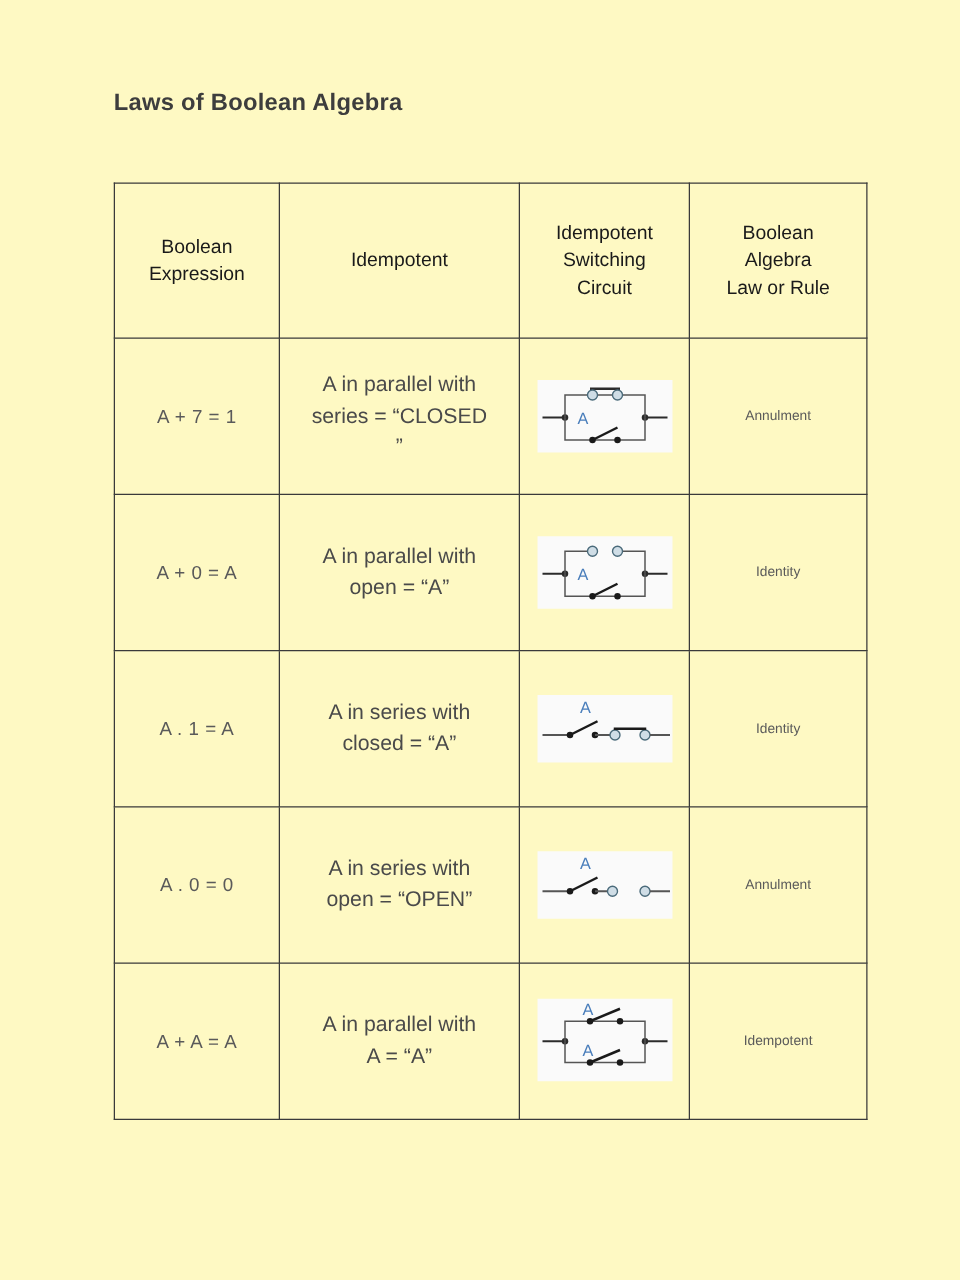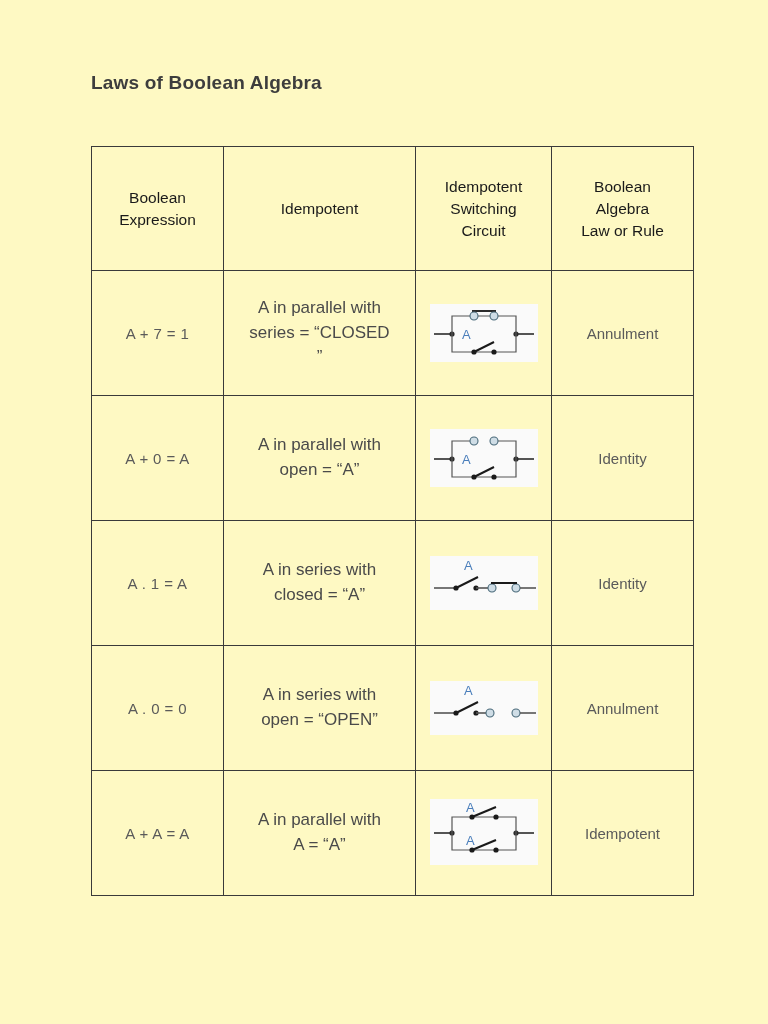--- a/index.html
+++ b/index.html
@@ -53,21 +53,21 @@
     letter-spacing: 0.4px;
   }
   .cell-desc {
     font-size: 17px;
     color: #4a4a4a;
     line-height: 1.45;
     padding-left: 10px;
     padding-right: 10px;
   }
   .cell-law {
-    font-size: 15px;
+    font-size: 11px;
     color: #5a5a5a;
   }
   .cell-circ { padding: 0; }
   .circ-wrap {
     display: flex;
     align-items: center;
     justify-content: center;
     width: 100%; height: 100%;
   }
   .circ-wrap svg { display: block; }

